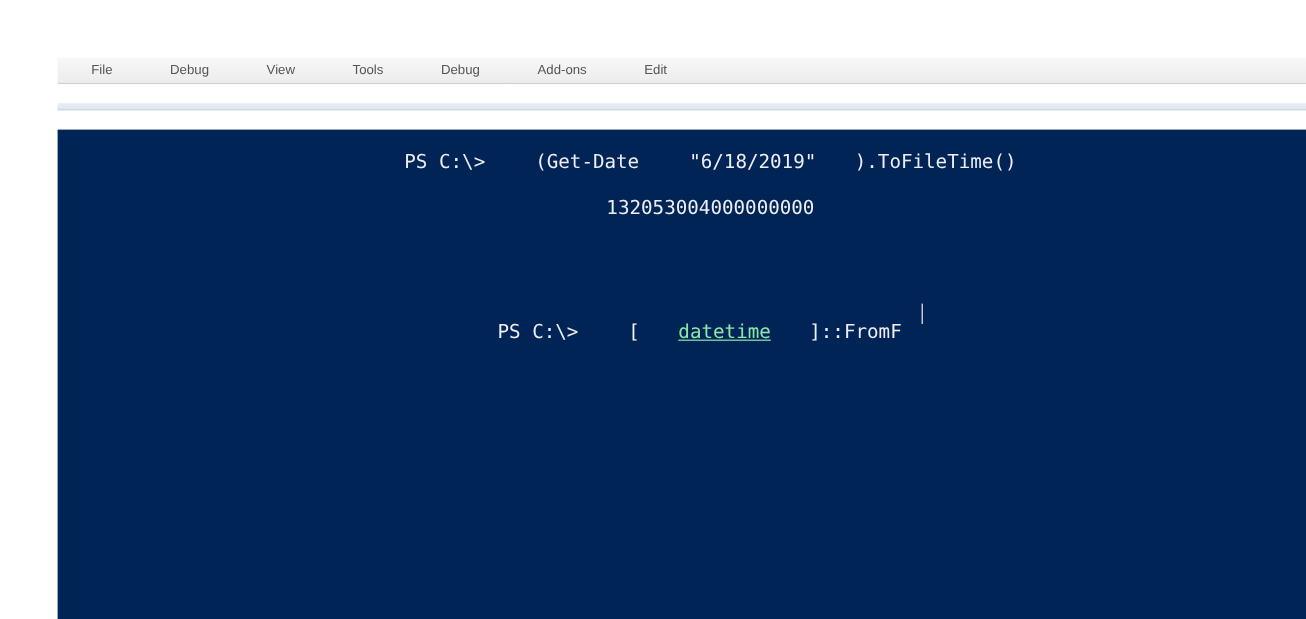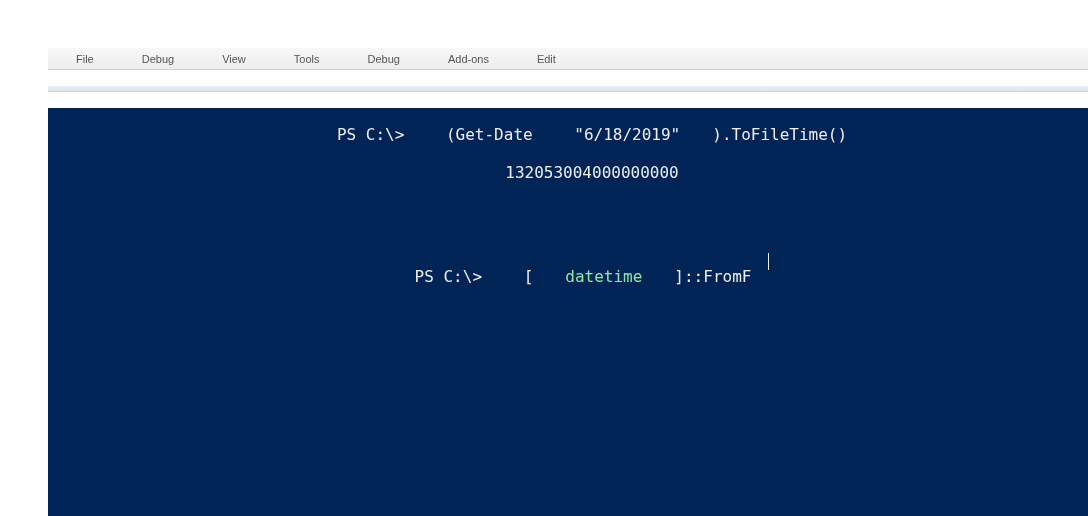--- a/index.html
+++ b/index.html
@@ -50,20 +50,21 @@
       color: #eeedf0;
     }
     .cmd-text {
       color: #eeedf0;
     }
     .string {
       color: #eeedf0;
     }
     .type-name {
       color: #8be9a8;
+      text-decoration: underline;
     }
     .cursor {
       display: inline-block;
       width: 1px;
       height: 1.1em;
       background: #eeedf0;
       vertical-align: text-bottom;
       margin-left: 1px;
     }
     .line {

